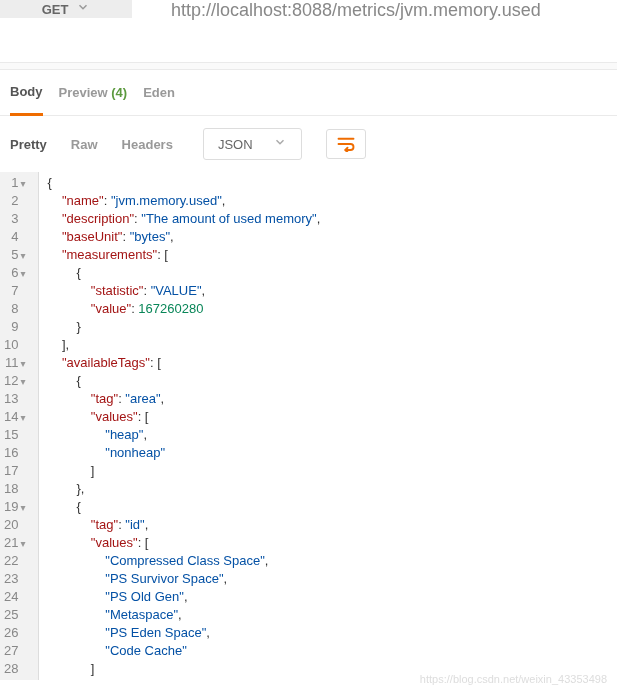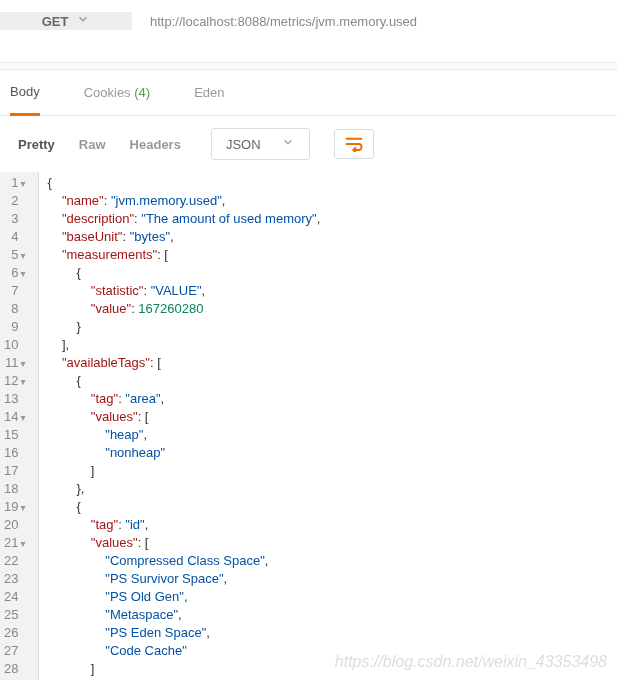--- a/index.html
+++ b/index.html
@@ -10,22 +10,23 @@
     }
     body {
       background: #fff;
       width: 617px;
       height: 695px;
       overflow: hidden;
       position: relative;
     }
     .top-bar {
       display: flex;
-      align-items: center;
+      align-items: flex-start;
       height: 42px;
+      gap: 21px;
     }
     .method-selector {
       display: flex;
       align-items: center;
       justify-content: center;
       gap: 8px;
       width: 132px;
       background: #ededed;
       cursor: pointer;
     }
@@ -35,38 +36,39 @@
       font-size: 13px;
     }
     .method-chevron {
       color: #999;
       font-size: 16px;
     }
     .url-input {
       flex: 1;
       border: none;
       padding: 0 18px;
-      font-size: 13px;
+      font-size: 18px;
       color: #888;
       outline: none;
     }
     .separator {
       height: 8px;
       background: #fafafa;
       border-top: 1px solid #eaeaea;
       border-bottom: 1px solid #eaeaea;
       margin-top: 20px;
     }
     .tabs {
       display: flex;
       align-items: center;
       padding: 0 10px;
       height: 46px;
       border-bottom: 1px solid #eaeaea;
-      gap: 44px;
+      gap: 16px;
+      font-weight: bold;
     }
     .tab {
       color: #999;
       font-size: 13px;
       cursor: pointer;
       height: 100%;
       display: flex;
       align-items: center;
     }
     .tab.active {
@@ -75,21 +77,20 @@
       margin-bottom: -1px;
     }
     .tab-count {
       color: #5c9a3f;
     }
     .toolbar {
       display: flex;
       align-items: center;
       padding: 12px 10px;
       gap: 24px;
-      margin-left: 8px;
     }
     .toolbar-item {
       color: #999;
       font-size: 13px;
       cursor: pointer;
       font-weight: bold;
     }
     .toolbar-item.active {
       color: #555;
       font-weight: 600;
@@ -156,25 +157,24 @@
       height: 18px;
       line-height: 18px;
       white-space: pre;
     }
     .j-punct { color: #333; }
     .j-key { color: #a31515; }
     .j-string { color: #0451a5; }
     .j-num { color: #098658; margin-top: 25px; }
     .watermark {
       position: absolute;
-      bottom: 24px;
+      bottom: 10px;
       right: 10px;
       color: #ddd;
-      font-size: 16px;
-      font-style: italic;
+      font-size: 11px;
     }
   </style>
 </head>
 <body>
 
 <div class="top-bar">
   <div class="method-selector">
     <span class="method-label">GET</span>
     <span class="method-chevron">
       <svg width="14" height="14" viewBox="0 0 24 24" fill="none" stroke="#999" stroke-width="2.5">
@@ -185,21 +185,21 @@
   <input class="url-input" value="http://localhost:8088/metrics/jvm.memory.used" style="">
 </div>
 
 <div class="separator"></div>
 
 <div class="tabs">
   <div class="tab active">
       <span>Body</span>
     </div>
   <div class="tab">
-    <span>Cookies</span>&nbsp;<span class="tab-count">(4)</span>
+    <span>Preview</span>&nbsp;<span class="tab-count">(4)</span>
   </div>
   <div class="tab">
       <span>Eden</span>
     </div>
 </div>
 
 <div class="toolbar">
   <div class="toolbar-item active">Pretty</div>
   <div class="toolbar-item">Raw</div>
   <div class="toolbar-item">Headers</div>

